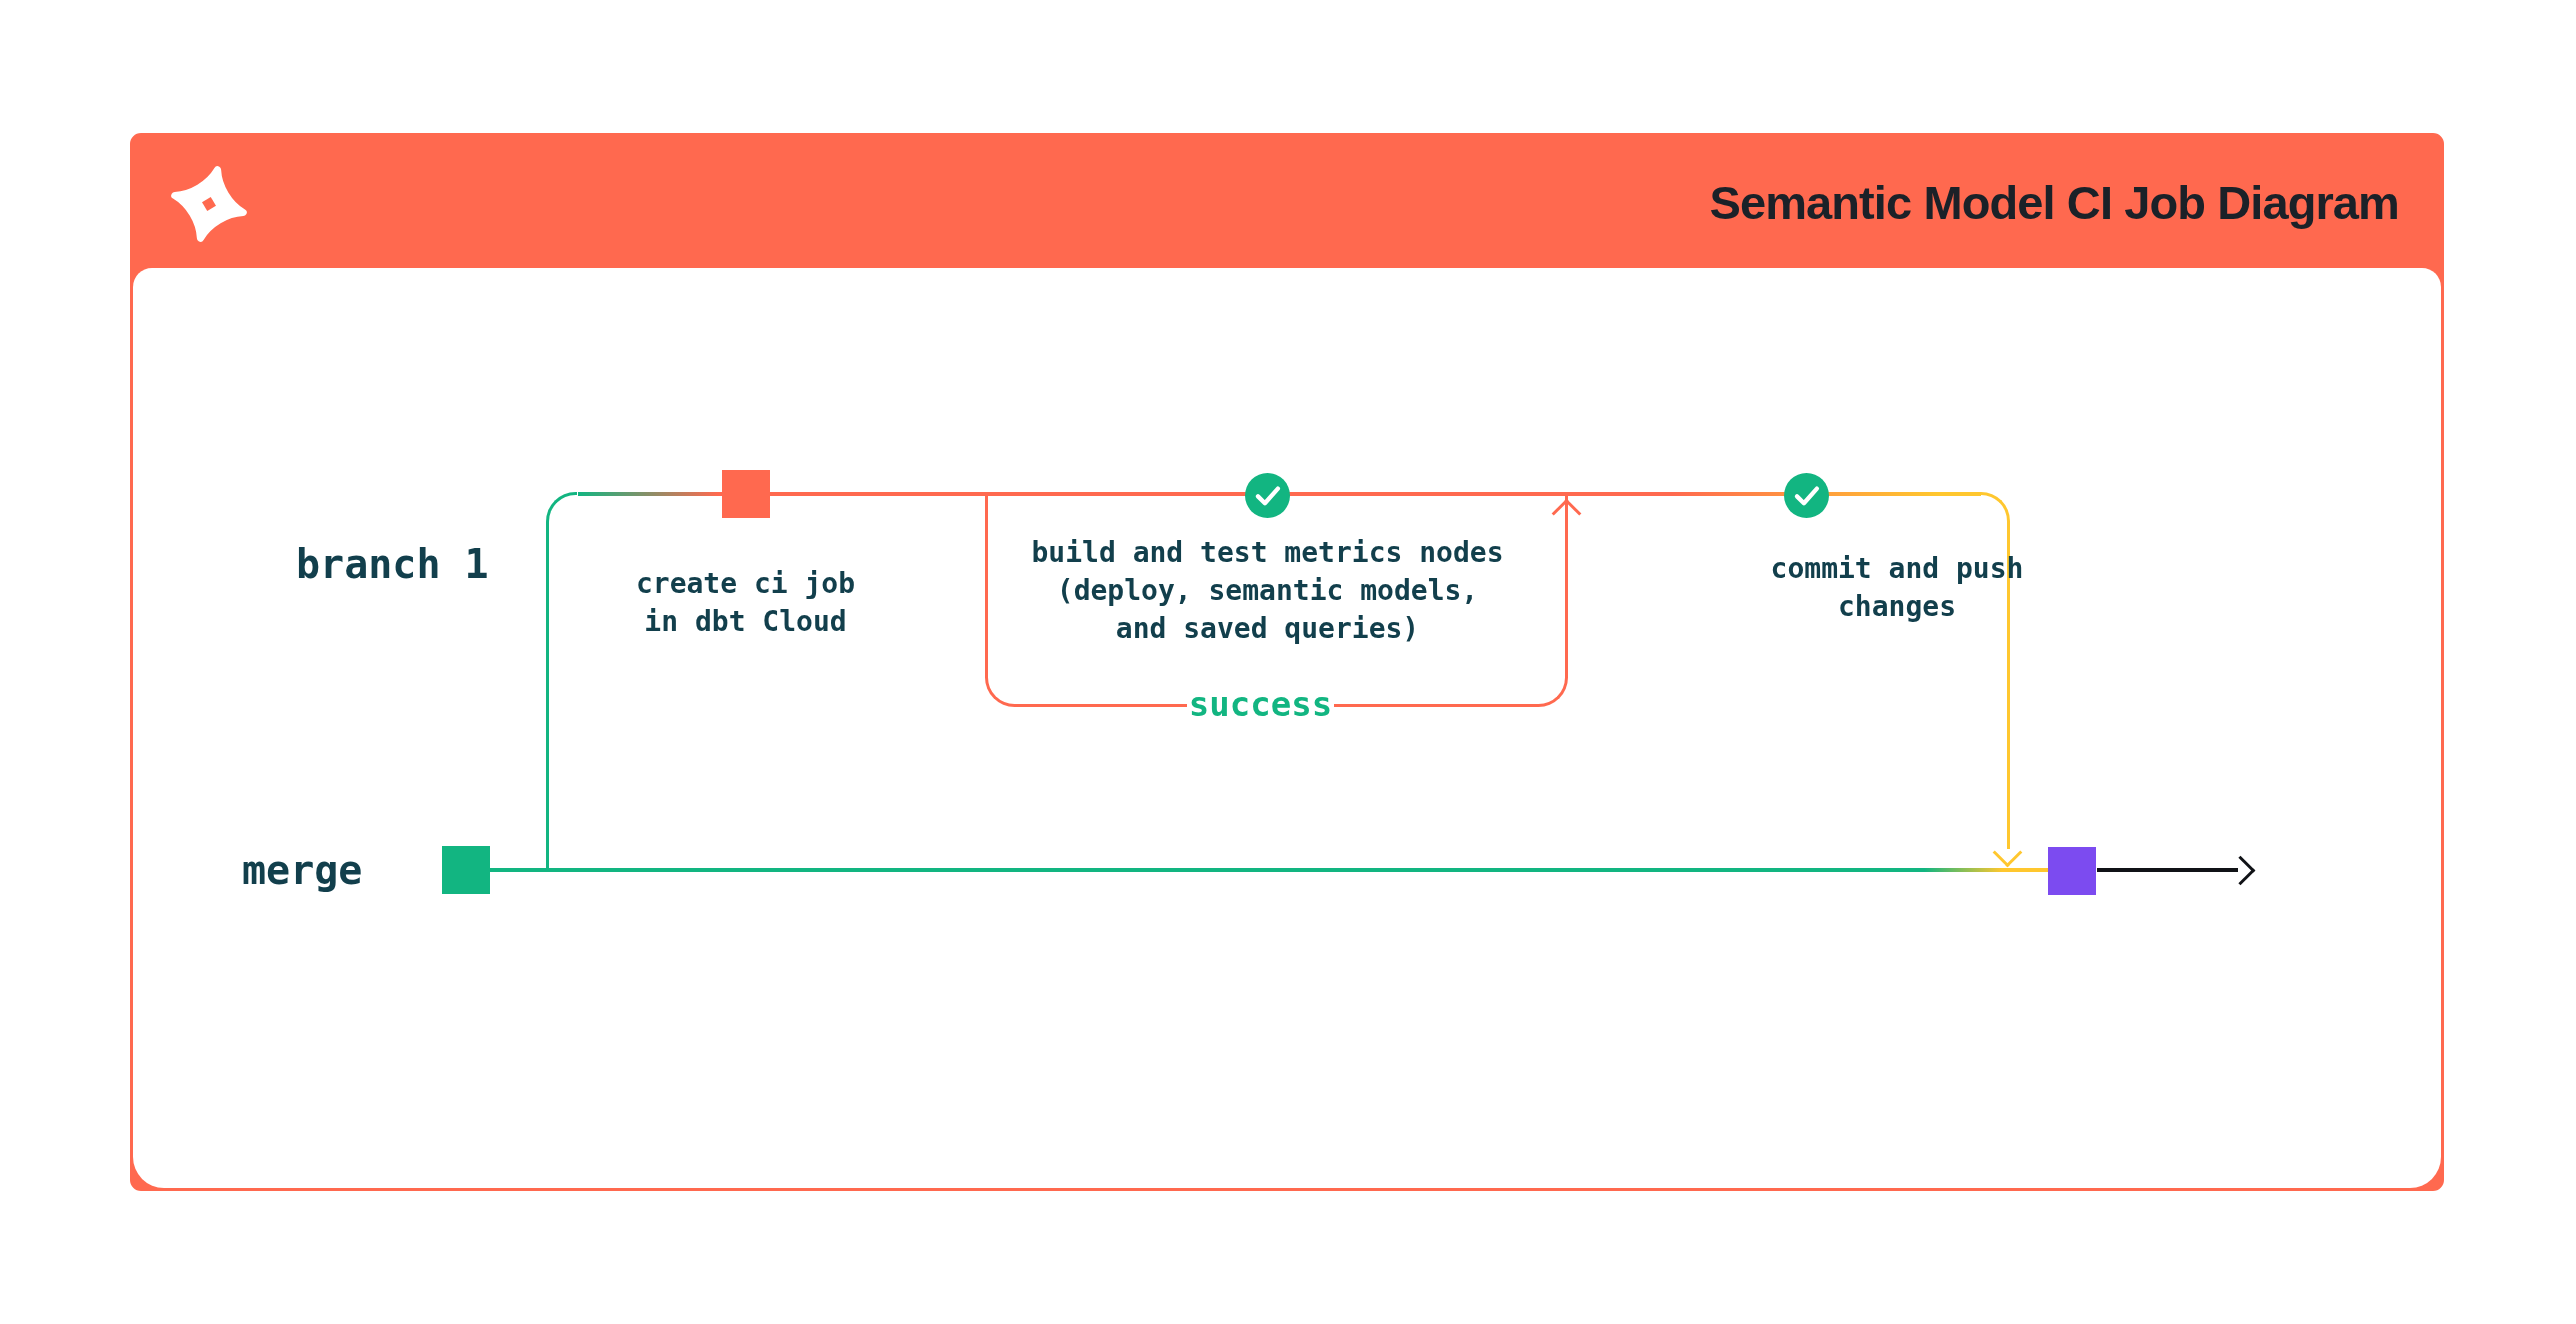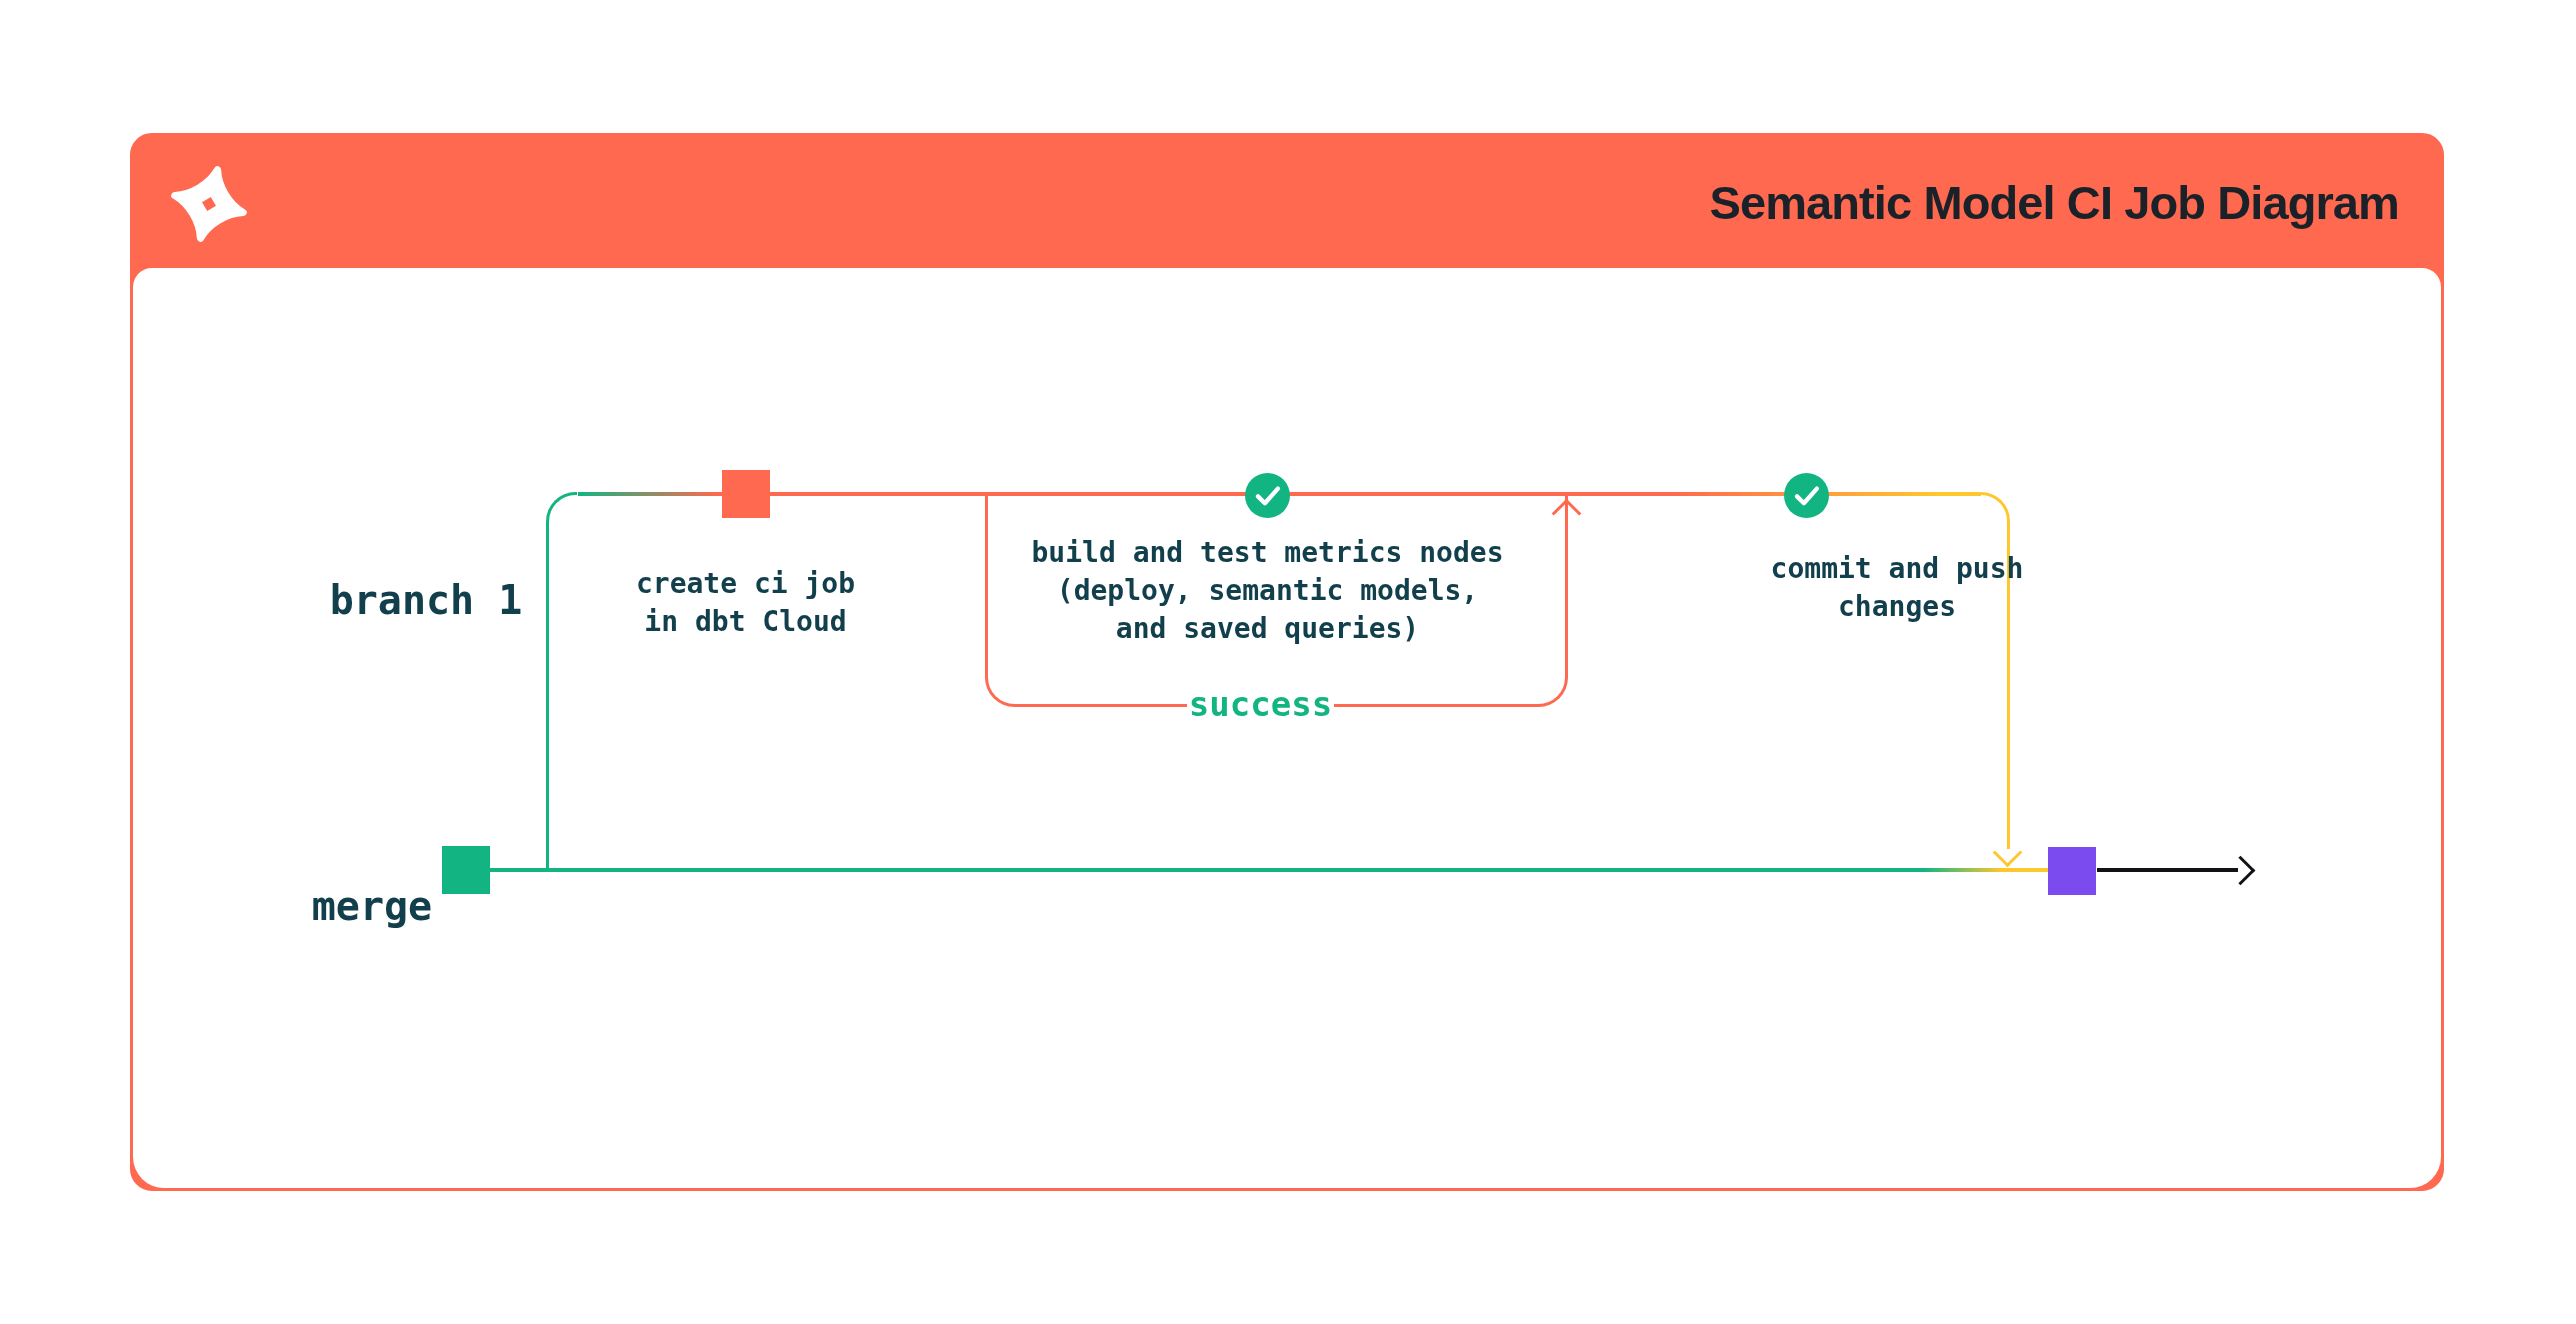--- a/index.html
+++ b/index.html
@@ -4,21 +4,21 @@
 <style>
   :root{
     --orange:#FF694F; --green:#12B581; --yellow:#FFC72E; --purple:#7C4BF0;
     --ink:#123F4C; --title-ink:#1B2128; --page-bg:#FFFFFF; --card-bg:#FFFFFF;
   }
   html,body{margin:0;padding:0;}
   .page{position:relative;width:2576px;height:1324px;background:var(--page-bg);overflow:hidden;
         font-family:"DejaVu Sans Mono",monospace;}
   
   .card{position:absolute;left:130px;top:133px;width:2314px;height:1058px;
-        background:var(--orange);border:3.5px solid var(--orange);border-radius:22px;
+        background:var(--orange);border:3.5px solid var(--orange);border-radius:11px;
         box-sizing:border-box;overflow:hidden;}
   .card-header{position:relative;height:132px;background:var(--orange);}
   .logo{position:absolute;left:36px;top:28px;width:80px;height:80px;}
   .card-title{position:absolute;right:42px;top:50%;transform:translateY(-50%);
         font-family:"Liberation Sans",sans-serif;font-weight:700;font-size:47px;
         letter-spacing:-0.9px;color:var(--title-ink);white-space:nowrap;}
   .card-body{position:absolute;left:0;right:0;top:132px;bottom:0;
         background:var(--card-bg);border-radius:19px 19px 31px 31px;}
   
   .diagram{position:absolute;inset:0;}
@@ -50,21 +50,21 @@
         left:2230px;top:860px;}
   
   .sq{width:48px;height:48px;z-index:3;}
   .sq.green{left:442px;top:846px;background:var(--green);}
   .sq.orange{left:722px;top:470px;background:var(--orange);}
   .sq.purple{left:2048px;top:847px;background:var(--purple);}
   .check{width:45px;height:45px;z-index:3;}
   .check.c1{left:1245px;top:473px;}
   .check.c2{left:1784px;top:473px;}
   
-  .lane-label{font-weight:700;font-size:40px;color:var(--ink);text-align:center;margin-top:36px;}
+  .lane-label{font-weight:700;font-size:40px;color:var(--ink);text-align:left;}
   .lane-label.branch{left:296px;top:541px;width:260px;}
   .lane-label.main{left:242px;top:847px;width:260px;}
   .node-label{font-weight:700;font-size:28px;line-height:38px;color:var(--ink);text-align:center;}
   .node-label.create{left:572px;top:533px;width:347px;margin-top:32px;}
   .node-label.build{left:990px;top:534px;width:555px;}
   .node-label.commit{left:1680px;top:534px;width:434px;margin-top:16px;}
   .node-label.merge{left:1860px;top:907px;width:434px;}
   .success-label{left:1187px;top:685px;width:147px;height:38px;background:var(--card-bg);
         display:flex;align-items:center;justify-content:center;z-index:4;
         font-weight:700;font-size:34px;color:var(--green);}

